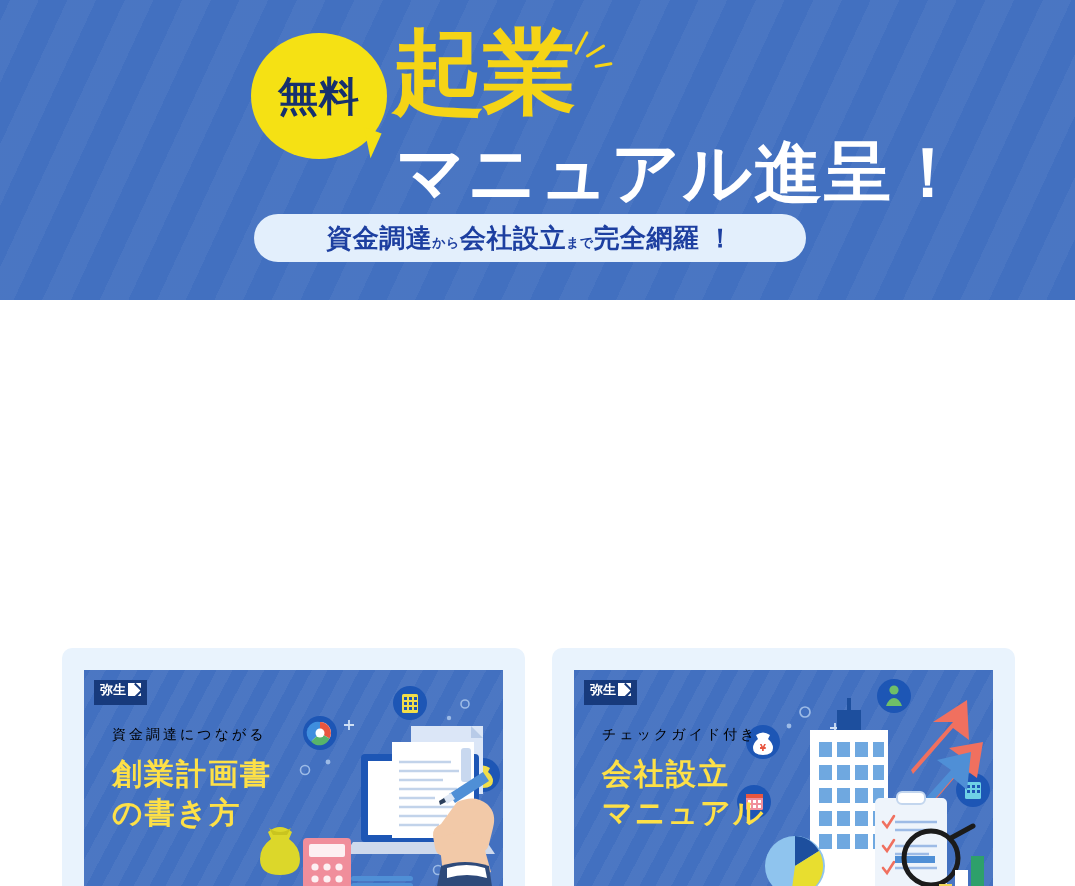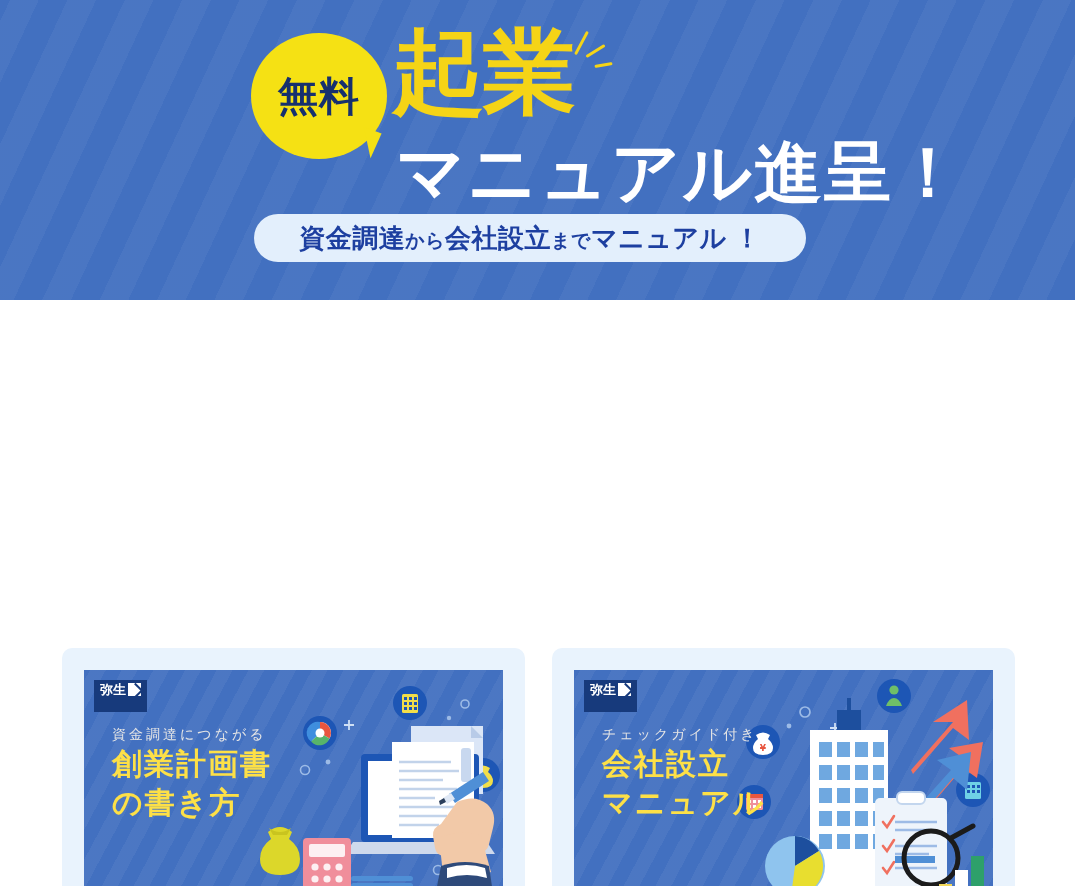--- a/index.html
+++ b/index.html
@@ -119,21 +119,21 @@
     background: #e3effc;
     border-radius: 26px;
     display: flex; align-items: center; justify-content: center;
   }
   .hero-pill-text {
     font-size: 26px; font-weight: 700;
     color: #1d3fa0;
     letter-spacing: 0.5px;
     white-space: nowrap;
   }
-  .hero-pill-text .sm { font-size: 19px; }
+  .hero-pill-text .sm { font-size: 13px; }
 
   
   .cards {
     position: relative;
     width: 1075px;
     padding: 48px 0 0 0;
   }
   .card {
     position: absolute;
     background: #e9f3fd;
@@ -159,21 +159,21 @@
       rgba(255,255,255,0.000) 14px,
       rgba(255,255,255,0.05) 14px,
       rgba(255,255,255,0.05) 28px
     );
   }
   .yayoi-logo {
     position: absolute; left: 10px; top: 10px;
     background: #173a7c;
     color: #ffffff;
     font-size: 13px; font-weight: 700;
-    padding: 3px 6px 16px 6px;
+    padding: 3px 6px 9px 6px;
     display: flex; align-items: center; gap: 2px;
     line-height: 1;
     z-index: 5;
   }
   .yayoi-mark {
     display: inline-block;
     width: 13px; height: 13px;
     background: #ffffff;
     position: relative;
   }
@@ -185,22 +185,23 @@
     border-right: 2px solid #173a7c;
     transform: rotate(45deg);
   }
   .thumb-copy {
     position: absolute;
     left: 28px; top: 56px;
     z-index: 4;
   }
   .thumb-kicker {
     font-size: 14px; font-weight: 400;
-    color: #e5e5e5;
+    color: #000000;
     letter-spacing: 3px;
+    margin-bottom: 10px;
     white-space: nowrap;
   }
   .thumb-title {
     font-size: 30px; font-weight: 700;
     color: #fde047;
     letter-spacing: 2px;
     line-height: 1.3;
     white-space: nowrap;
   }
 
@@ -230,21 +231,21 @@
     <div class="sparkles">
       <i></i>
         <i></i>
         <i></i>
     </div>
 
     <div class="headline2">マニュアル進呈！</div>
 
     <div class="hero-pill">
       <div class="hero-pill-text">
-        <span>資金調達</span><span class="sm">から</span><span>会社設立</span><span class="sm">まで</span><span>マニュアル ！</span>
+        <span>資金調達</span><span class="sm">から</span><span>会社設立</span><span class="sm">まで</span><span>完全網羅 ！</span>
       </div>
     </div>
 
   </div>
 </div>
 
 <div class="cards">
 
   <div class="card card-left">
 

